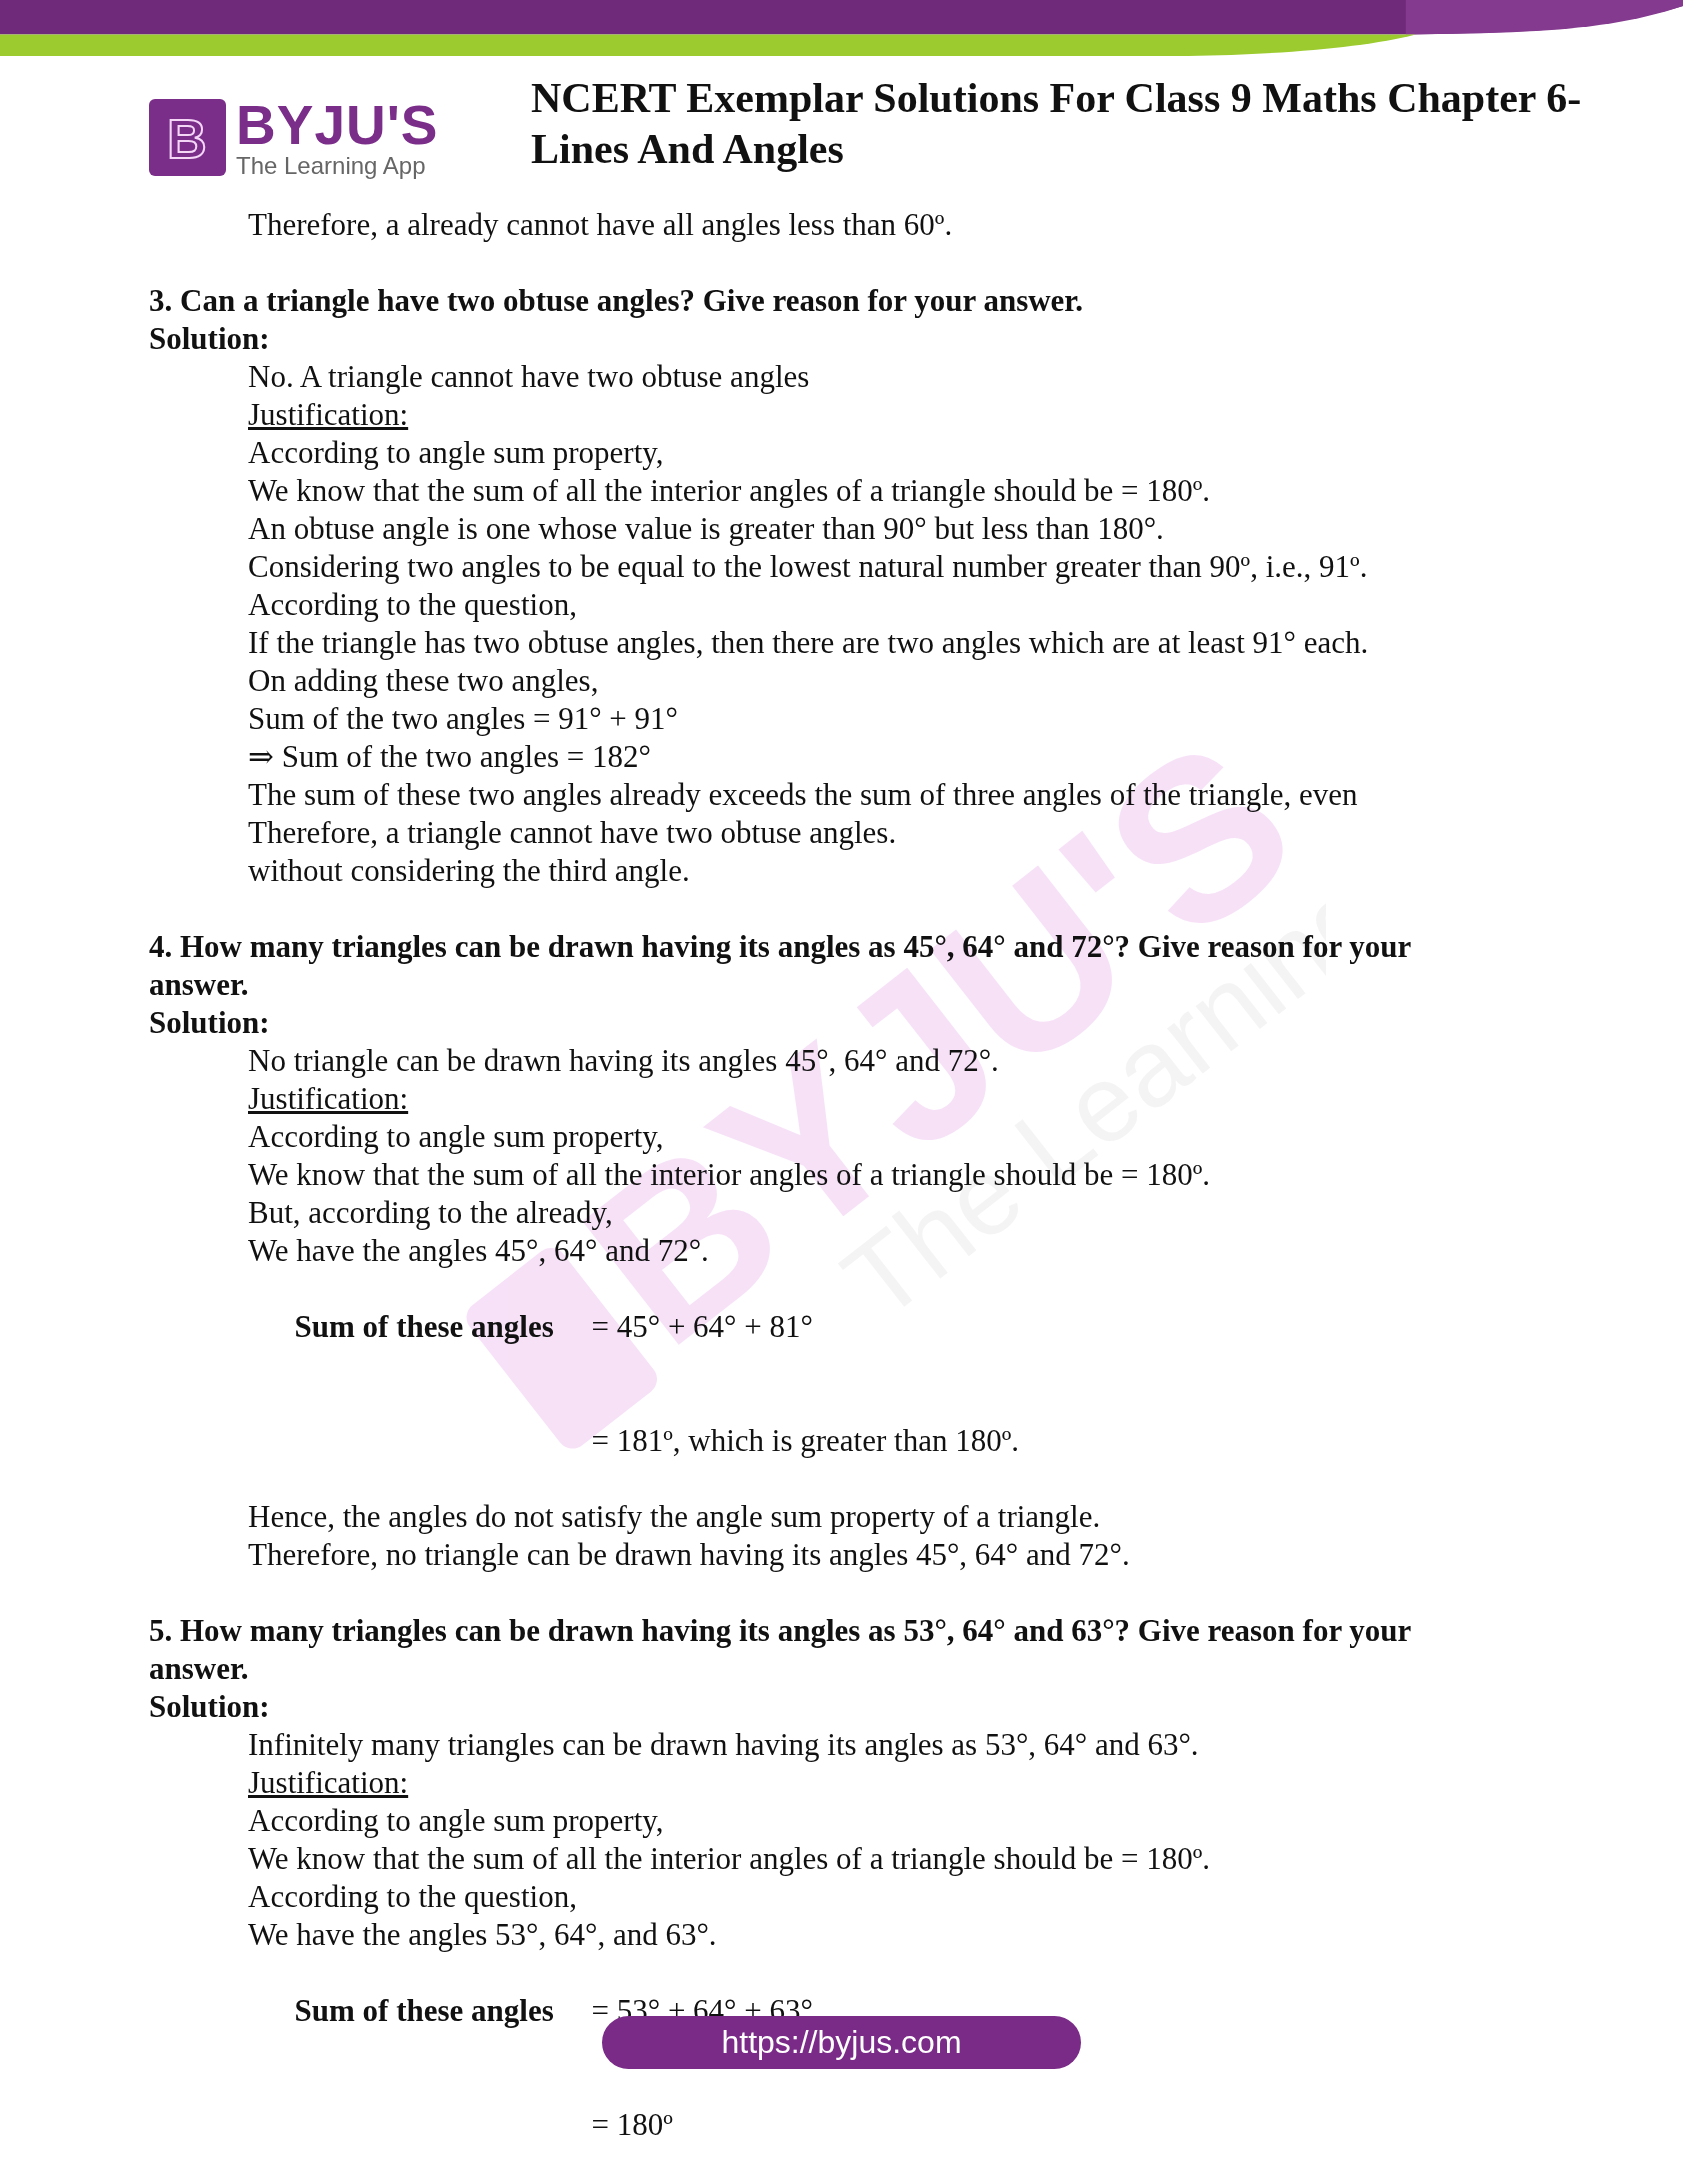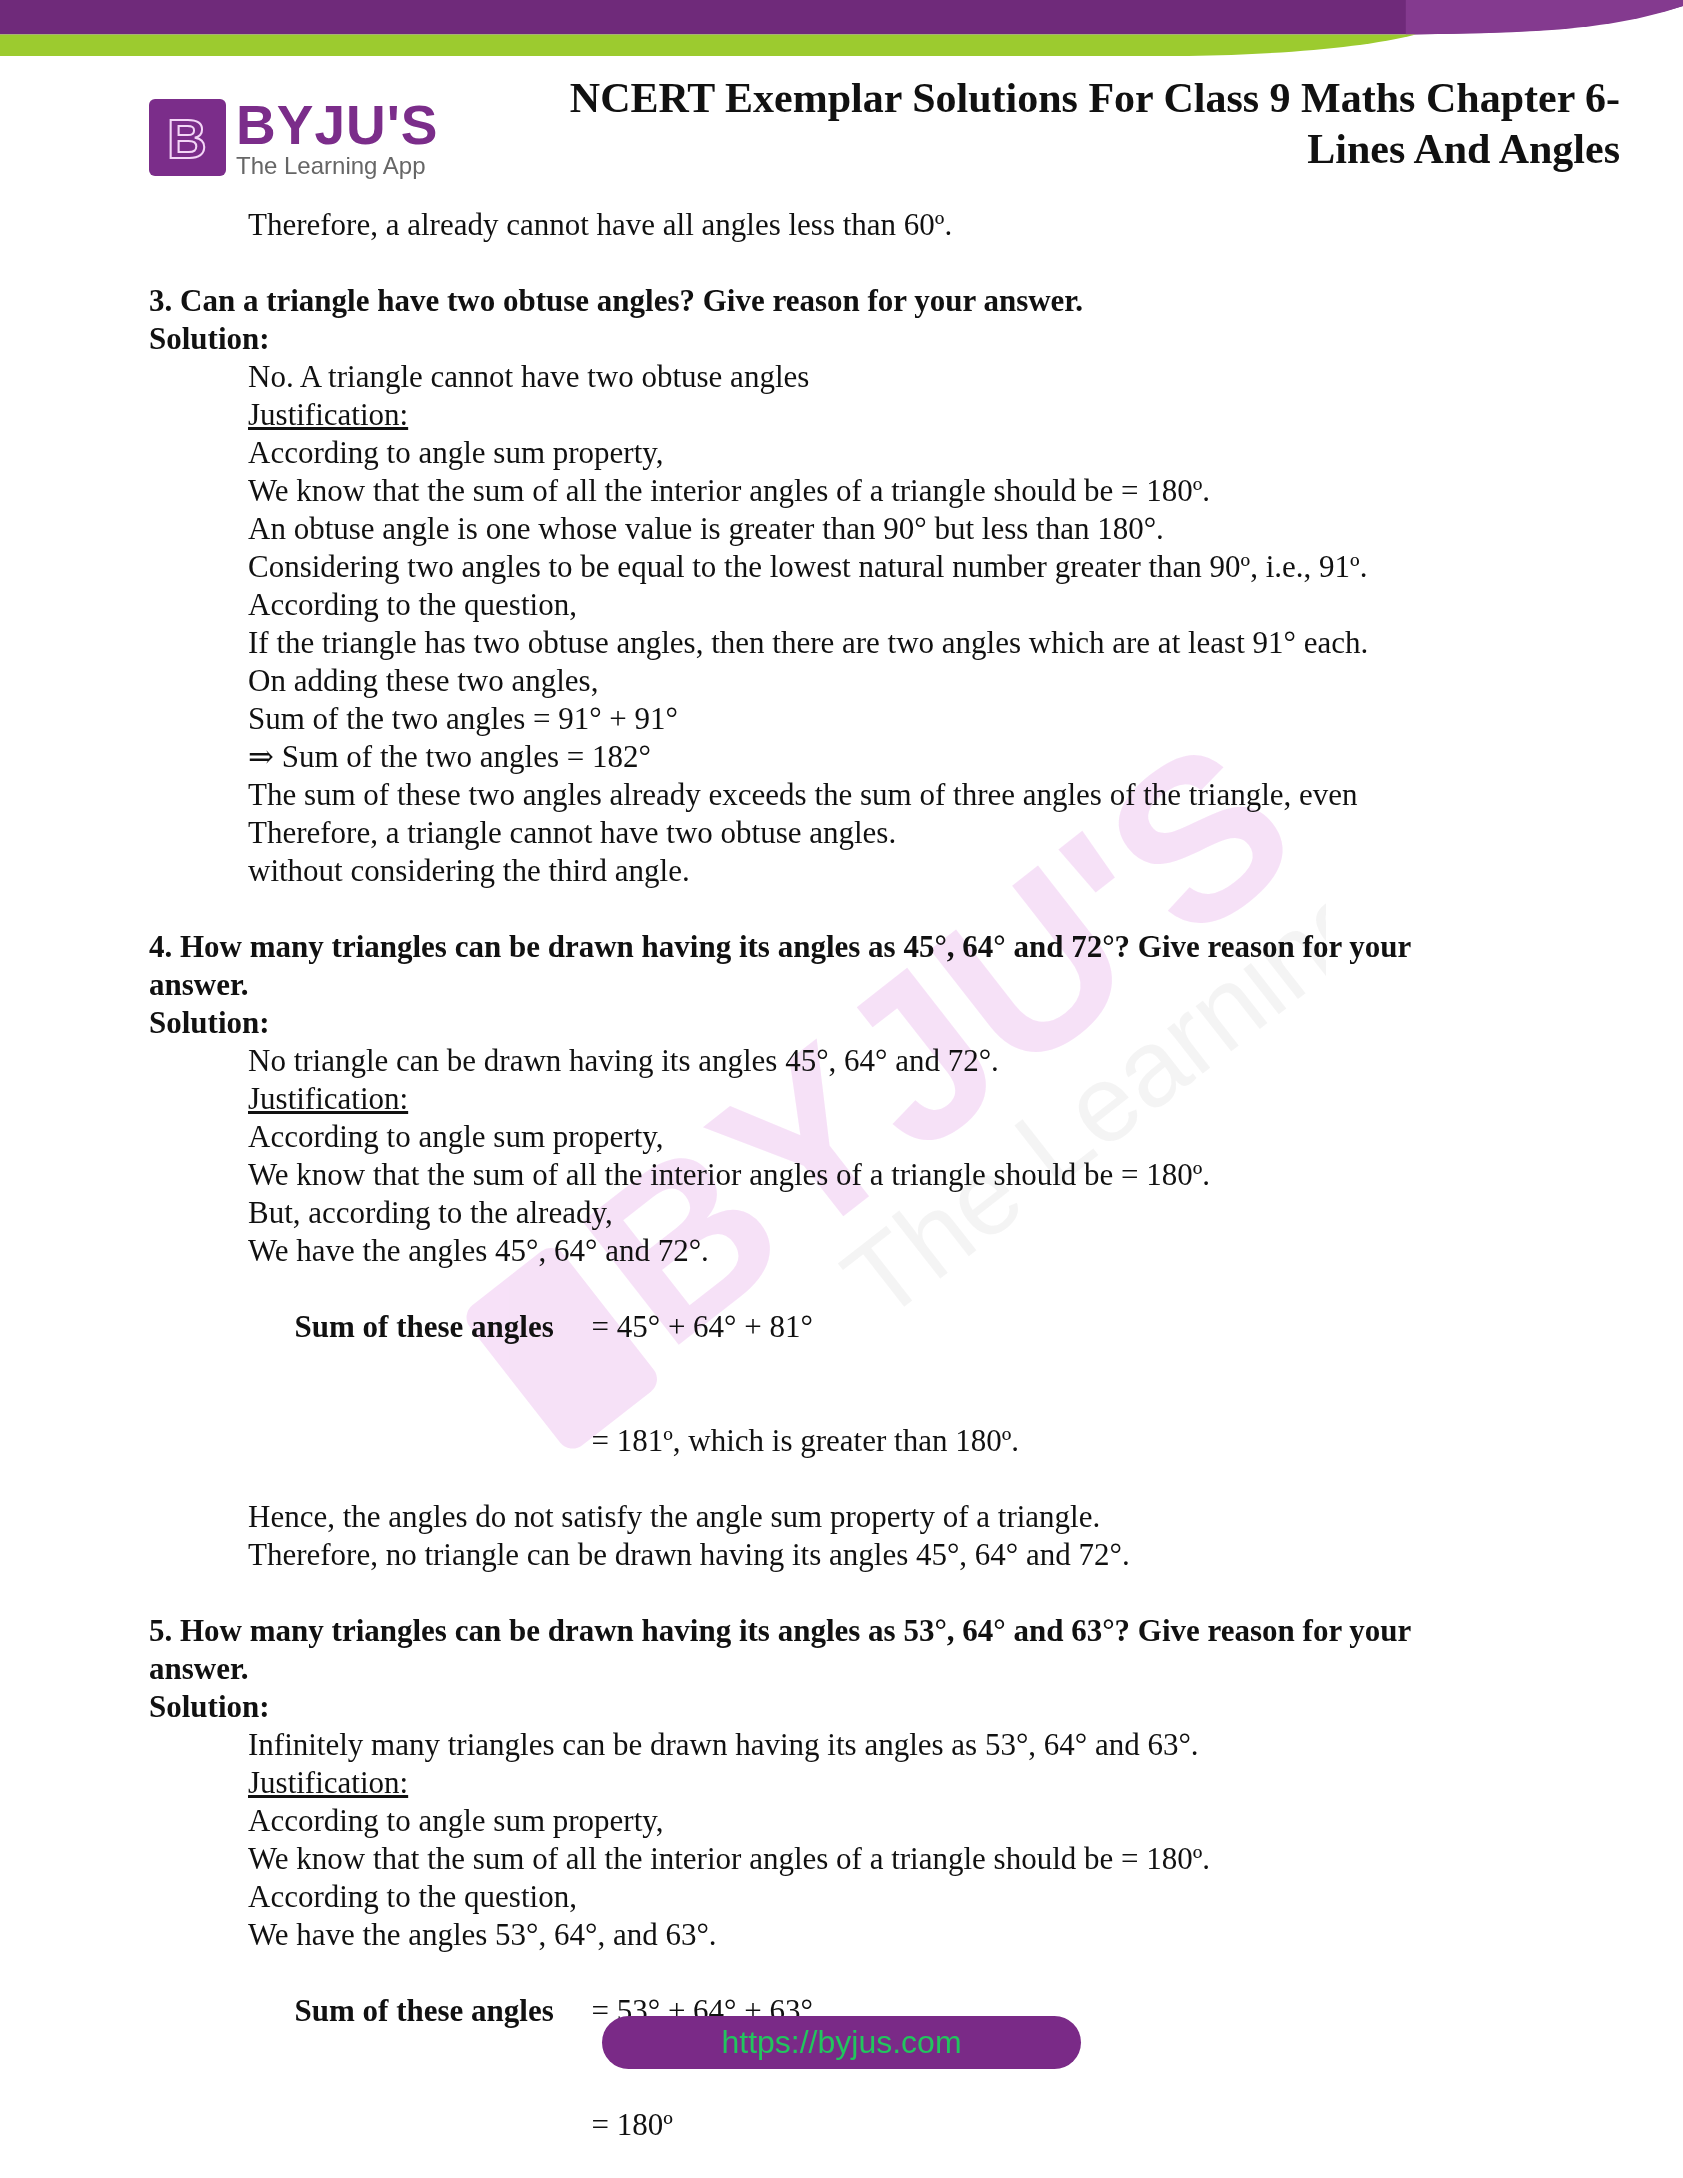--- a/index.html
+++ b/index.html
@@ -6,30 +6,30 @@
   body {
     width:1683px; height:2178px; position:relative; overflow:hidden;
     background:#ffffff; font-family:"Liberation Serif", "DejaVu Serif", serif; color:#111;
   }
   .topbar { position:absolute; left:0; top:0; width:1683px; height:59px; }
   .logo { position:absolute; left:149px; top:97px; width:287px; height:83px; }
   .logo-box { position:absolute; left:0; top:2px; width:77px; height:77px; background:#7b2d8a; border-radius:6px; }
   .logo-b { position:absolute; left:18px; top:10px; font-family:"Liberation Sans", sans-serif; font-weight:bold; font-size:55px; color:#7b2d8a; -webkit-text-stroke:2px #f4d6f7; }
   .logo-word { position:absolute; left:87px; top:-4px; font-family:"Liberation Sans", sans-serif; font-weight:bold; font-size:55px; color:#7b2d8a; letter-spacing:1px; }
   .logo-tag { position:absolute; left:87px; top:55px; font-family:"Liberation Sans", sans-serif; font-size:24px; color:#666; }
-  .doc-title { position:absolute; right:63px; top:73px; width:1089px; text-align:right; font-weight:bold; font-size:42px; line-height:51px; }
+  .doc-title { position:absolute; right:63px; top:73px; width:1089px; font-weight:bold; font-size:42px; line-height:51px; }
   .watermark { position:absolute; left:376px; top:634px; width:950px; height:851px; pointer-events:none; }
   .content { position:absolute; left:149px; top:206px; width:1386px; font-size:31px; line-height:38px; }
   .line { white-space:pre; }
   .ind { padding-left:99px; }
   .q { font-weight:bold; }
   .u { text-decoration:underline; }
   .gap { height:38px; }
   .tab { display:inline-block;font-weight:bold; }
-  .footer-pill { position:absolute; left:602px; top:2016px; width:479px; height:53px; border-radius:27px; background:#7a2a87; text-align:center; line-height:53px; font-family:"Liberation Sans", sans-serif; font-size:32px; color:#22c55e; }
+  .footer-pill { position:absolute; left:602px; top:2016px; width:479px; height:53px; border-radius:27px; background:#7a2a87; text-align:center; line-height:53px; font-family:"Liberation Sans", sans-serif; font-size:32px; color:#ffffff; }
 </style>
 </head>
 <body>
 
 <svg class="topbar" viewBox="0 0 1700 60" preserveAspectRatio="none">
   <path d="M0,0 H1700 V6 C1620,30 1540,34 1420,35 H0 Z" fill="#6f2a7a"></path>
   <path d="M1420,0 H1700 V6 C1640,26 1580,32 1480,34 L1420,35 Z" fill="#843a8f"></path>
   <path d="M0,35 H1430 C1380,48 1300,55 1200,57 H0 Z" fill="#9ccb2f"></path>
 </svg>
 

